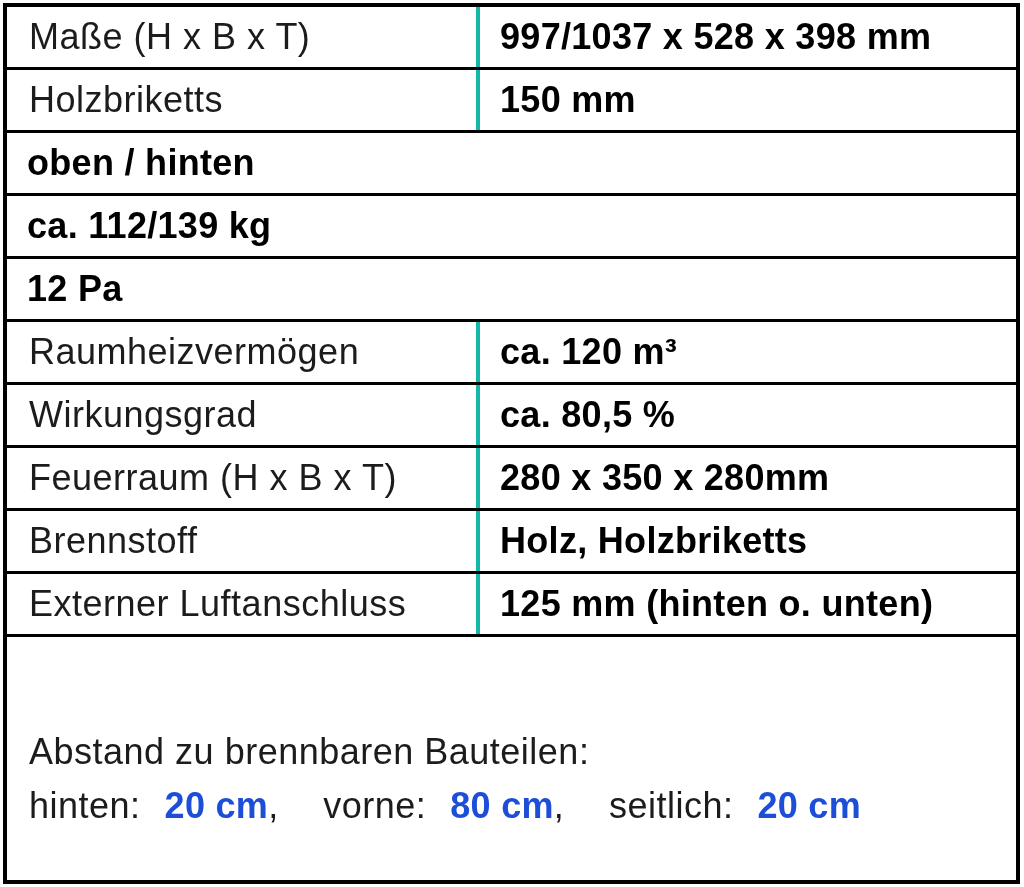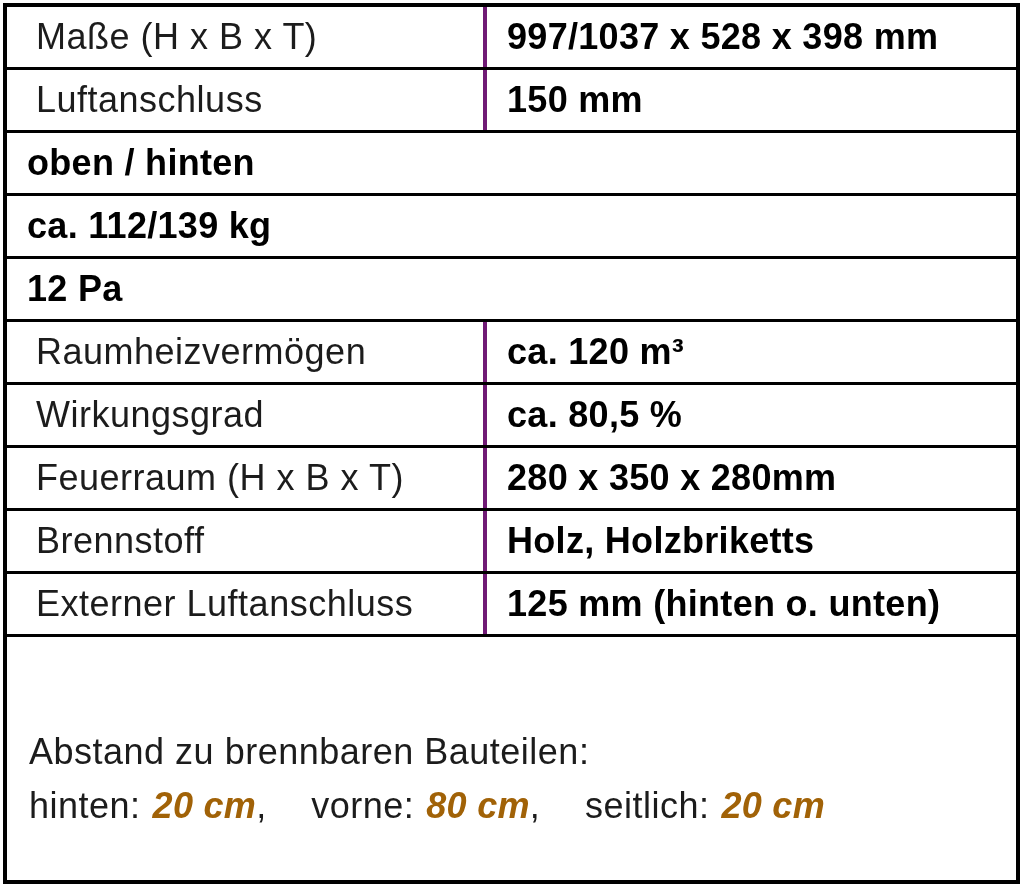--- a/index.html
+++ b/index.html
@@ -31,22 +31,22 @@
   }
   .spec-cell {
     display: flex;
     align-items: center;
     white-space: nowrap;
     overflow: hidden;
   }
   .spec-label {
     width: 447px;
     flex: 0 0 auto;
-    border-right: 4px solid #701a75;
-    padding-left: 29px;
+    border-right: 4px solid #14b8a6;
+    padding-left: 22px;
     font-size: 36px;
     font-weight: 400;
     letter-spacing: 0.5px;
     color: #1c1c1c;
   }
   .spec-value {
     flex: 1 1 auto;
     padding-left: 20px;
     font-size: 36px;
     font-weight: 700;
@@ -74,43 +74,42 @@
     font-size: 36px;
     font-weight: 400;
     letter-spacing: 0.5px;
     color: #1c1c1c;
     line-height: 56px;
     white-space: nowrap;
   }
   .footer-group { margin-right: 34px; }
   .footer-value {
     font-weight: 700;
-    color: #a16207;
-    margin-left: 12px;
+    color: #1d4ed8;
+    margin-left: 24px;
     letter-spacing: 0.3px;
-    font-style: italic;
   }
   .footer-sep {
     font-weight: 400;
     color: #1c1c1c;
   }
 </style>
 </head>
 <body>
 
 <div class="spec-table">
 
   <div class="spec-row">
     <div class="spec-cell spec-label">Maße (H x B x T)</div>
     <div class="spec-cell spec-value">997/1037 x 528 x 398 mm</div>
   </div>
 
 
   <div class="spec-row">
-    <div class="spec-cell spec-label">Luftanschluss</div>
+    <div class="spec-cell spec-label">Holzbriketts</div>
     <div class="spec-cell spec-value">150 mm</div>
   </div>
 
   <div class="spec-row">
     <div class="spec-cell spec-value">oben / hinten</div>
   </div>
 
   <div class="spec-row">
     <div class="spec-cell spec-value">ca. 112/139 kg</div>
   </div>

